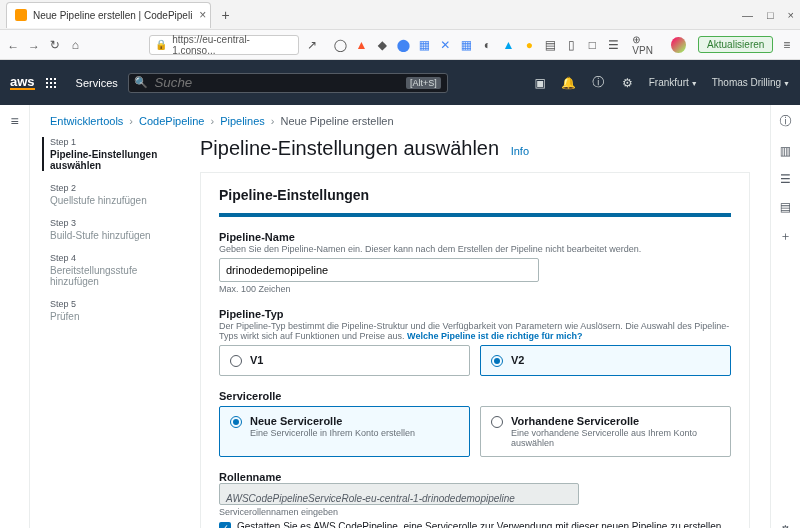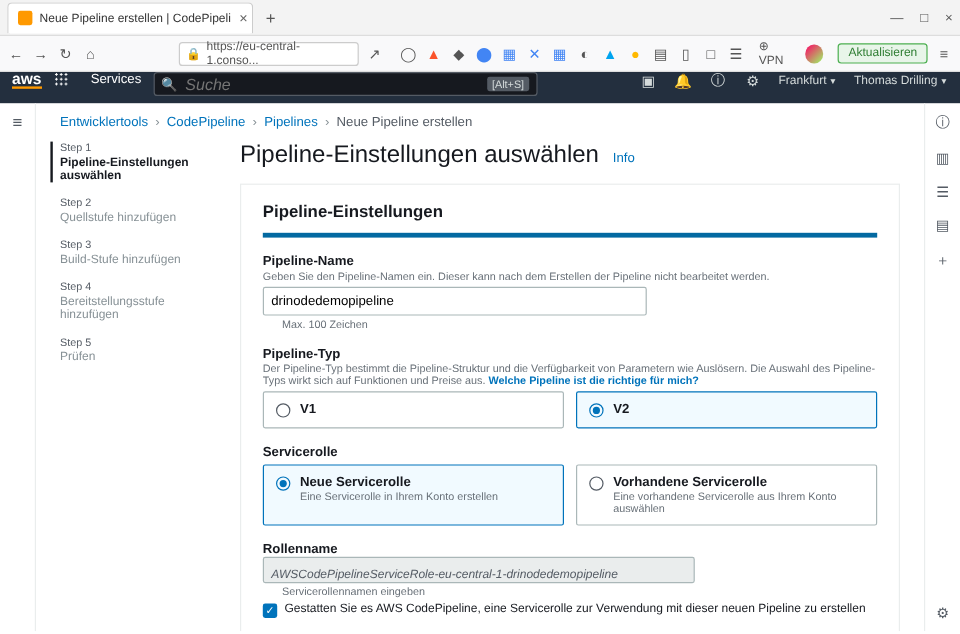--- a/index.html
+++ b/index.html
@@ -11,21 +11,21 @@
 .new-tab { margin-left: 4px; font-size: 14px; color: #555; padding: 0 6px; }
 .win-controls { margin-left: auto; display: flex; gap: 14px; color: #555; font-size: 11px; }
 .addr-bar { height: 30px; background: #f9f9fa; border-bottom: 1px solid #ddd; display: flex; align-items: center; padding: 0 6px; gap: 6px; }
 .addr-bar .nav-btn { color: #555; width: 16px; text-align: center; font-size: 12px; }
 .url-box { flex: 0 0 150px; margin-left: 60px; height: 20px; background: #fff; border: 1px solid #ccc; border-radius: 3px; display: flex; align-items: center; padding: 0 6px; font-size: 10px; color: #555; gap: 4px; }
 .addr-icons { display: flex; align-items: center; gap: 7px; margin-left: 8px; font-size: 12px; color: #555; }
 .addr-icons span { width: 14px; text-align: center; }
 .vpn { font-size: 10px; color: #555; margin-left: 6px; }
 .update-btn { margin-left: 6px; border: 1px solid #4caf50; color: #2e7d32; background: #e8f5e9; padding: 2px 8px; border-radius: 3px; font-size: 10px; }
 
-.aws-header { height: 26px; background: #232f3e; color: #fff; display: flex; align-items: flex-start; padding: 0 10px; gap: 10px; font-size: 11px; }
+.aws-header { height: 45px; background: #232f3e; color: #fff; display: flex; align-items: center; padding: 0 10px; gap: 10px; font-size: 11px; }
 .aws-logo { font-weight: bold; font-size: 13px; color: #fff; border-bottom: 2px solid #ff9900; line-height: 12px; }
 .services-btn { display: flex; align-items: center; gap: 19px; }
 .grid-icon { display: inline-block; width: 12px; height: 12px; background: radial-gradient(circle, #fff 1px, transparent 1px); background-size: 4px 4px; }
 .search-box { flex: 1; max-width: 320px; height: 20px; background: #16191f; border: 1px solid #545b64; border-radius: 3px; display: flex; align-items: center; padding: 0 6px; color: #879196; gap: 6px; }
 .search-box input { background: transparent; border: none; color: #d5dbdb; font-style: italic; flex: 1; outline: none; }
 .alt-s { background: #545b64; padding: 1px 4px; border-radius: 2px; font-size: 9px; color: #d5dbdb; }
 .header-right { margin-left: auto; display: flex; align-items: center; gap: 14px; }
 .hicon { width: 15px; height: 15px; display: inline-flex; align-items: center; justify-content: center; font-size: 12px; color: #d5dbdb; }
 .region, .user { font-size: 10px; color: #d5dbdb; }
 .caret::after { content: ' ▼'; font-size: 7px; }
@@ -45,21 +45,21 @@
 .step-item.active .step-title { color: #16191f; font-weight: 600; }
 .step-item.active { border-left: 2px solid #16191f; padding-left: 6px; margin-left: -8px; }
 
 .content { flex: 1; }
 h1 { font-size: 20px; font-weight: 400; margin-bottom: 12px; }
 h1 a { font-size: 11px; color: #0073bb; text-decoration: none; font-weight: normal; margin-left: 6px; }
 .panel { border: 1px solid #eaeded; background: #fff; padding: 14px 18px; }
 .panel h2 { font-size: 14px; font-weight: 700; margin-bottom: 14px; padding-bottom: 10px; border-bottom: 4px solid #0369a1; }
 .field-label { font-size: 11px; font-weight: 600; color: #16191f; }
 .field-hint { font-size: 9px; color: #687078; margin-bottom: 4px; margin-top: 1px; }
-.field-sub { font-size: 9px; color: #687078; margin-top: 2px; margin-left: 16px; }
+.field-sub { font-size: 9px; color: #687078; margin-top: 2px; }
 .text-input { width: 320px; height: 24px; border: 1px solid #aab7b8; border-radius: 2px; padding: 0 6px; font-size: 11px; }
 .ro-input { width: 360px; height: 22px; border: 1px solid #aab7b8; background: #eaeded; border-radius: 2px; padding: 0 6px; font-size: 10px; font-style: italic; color: #545b64; display: flex; align-items: flex-end; }
 .field-block { margin-bottom: 14px; }
 .link { color: #0073bb; text-decoration: none; font-weight: 600; }
 .radio-row { display: flex; gap: 10px; }
 .radio-tile { flex: 1; border: 1px solid #aab7b8; border-radius: 2px; padding: 8px 10px; display: flex; gap: 8px; align-items: flex-start; }
 .radio-tile.selected { border-color: #0073bb; background: #f1faff; }
 .radio-circle { width: 12px; height: 12px; border: 1px solid #545b64; border-radius: 50%; flex-shrink: 0; margin-top: 1px; display: flex; align-items: center; justify-content: center; }
 .radio-tile.selected .radio-circle { border-color: #0073bb; }
 .radio-tile.selected .radio-circle::after { content: ''; width: 6px; height: 6px; background: #0073bb; border-radius: 50%; }

